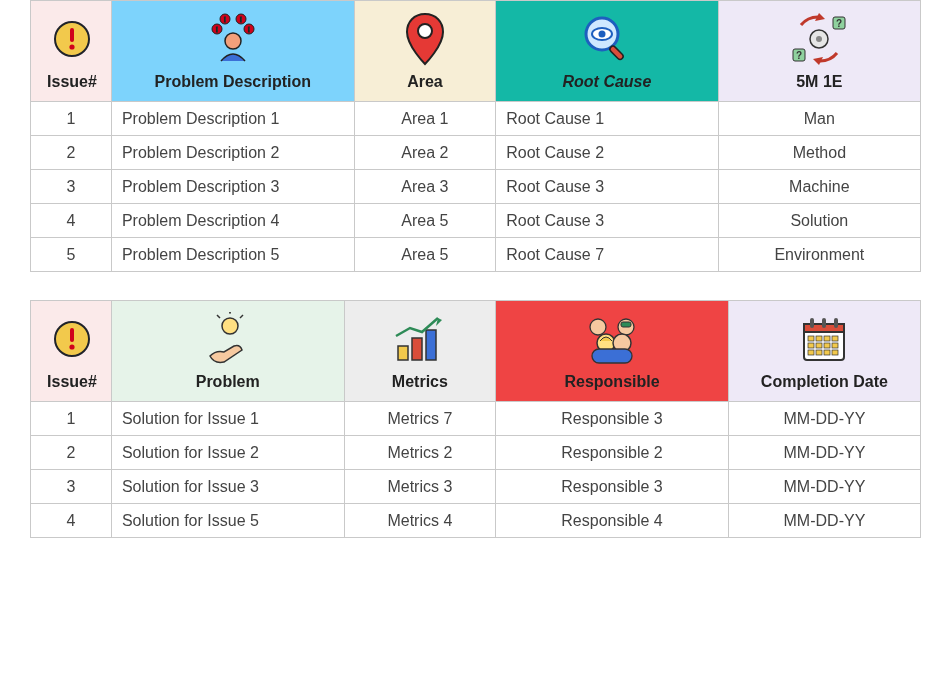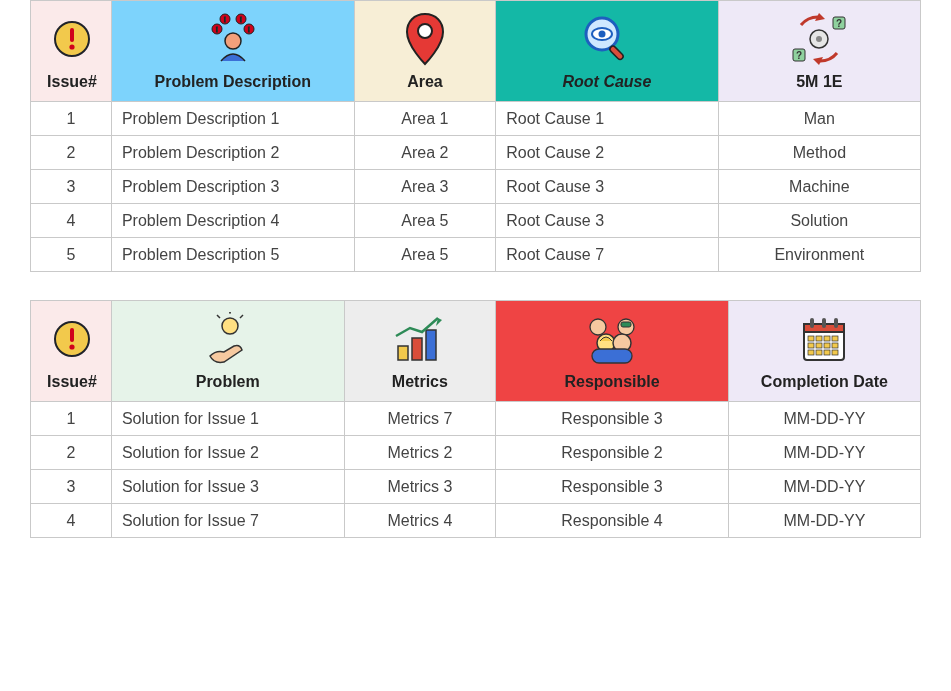--- a/index.html
+++ b/index.html
@@ -344,21 +344,21 @@
         </tr>
         <tr>
           <td class="center">3</td>
           <td class="left">Solution for Issue 3</td>
           <td class="center">Metrics 3</td>
           <td class="center">Responsible 3</td>
           <td class="center">MM-DD-YY</td>
         </tr>
         <tr>
           <td class="center">4</td>
-          <td class="left">Solution for Issue 7</td>
+          <td class="left">Solution for Issue 5</td>
           <td class="center">Metrics 4</td>
           <td class="center">Responsible 4</td>
           <td class="center">MM-DD-YY</td>
         </tr>
       </tbody>
 </table>
 
 </div>
 
 </body></html>

